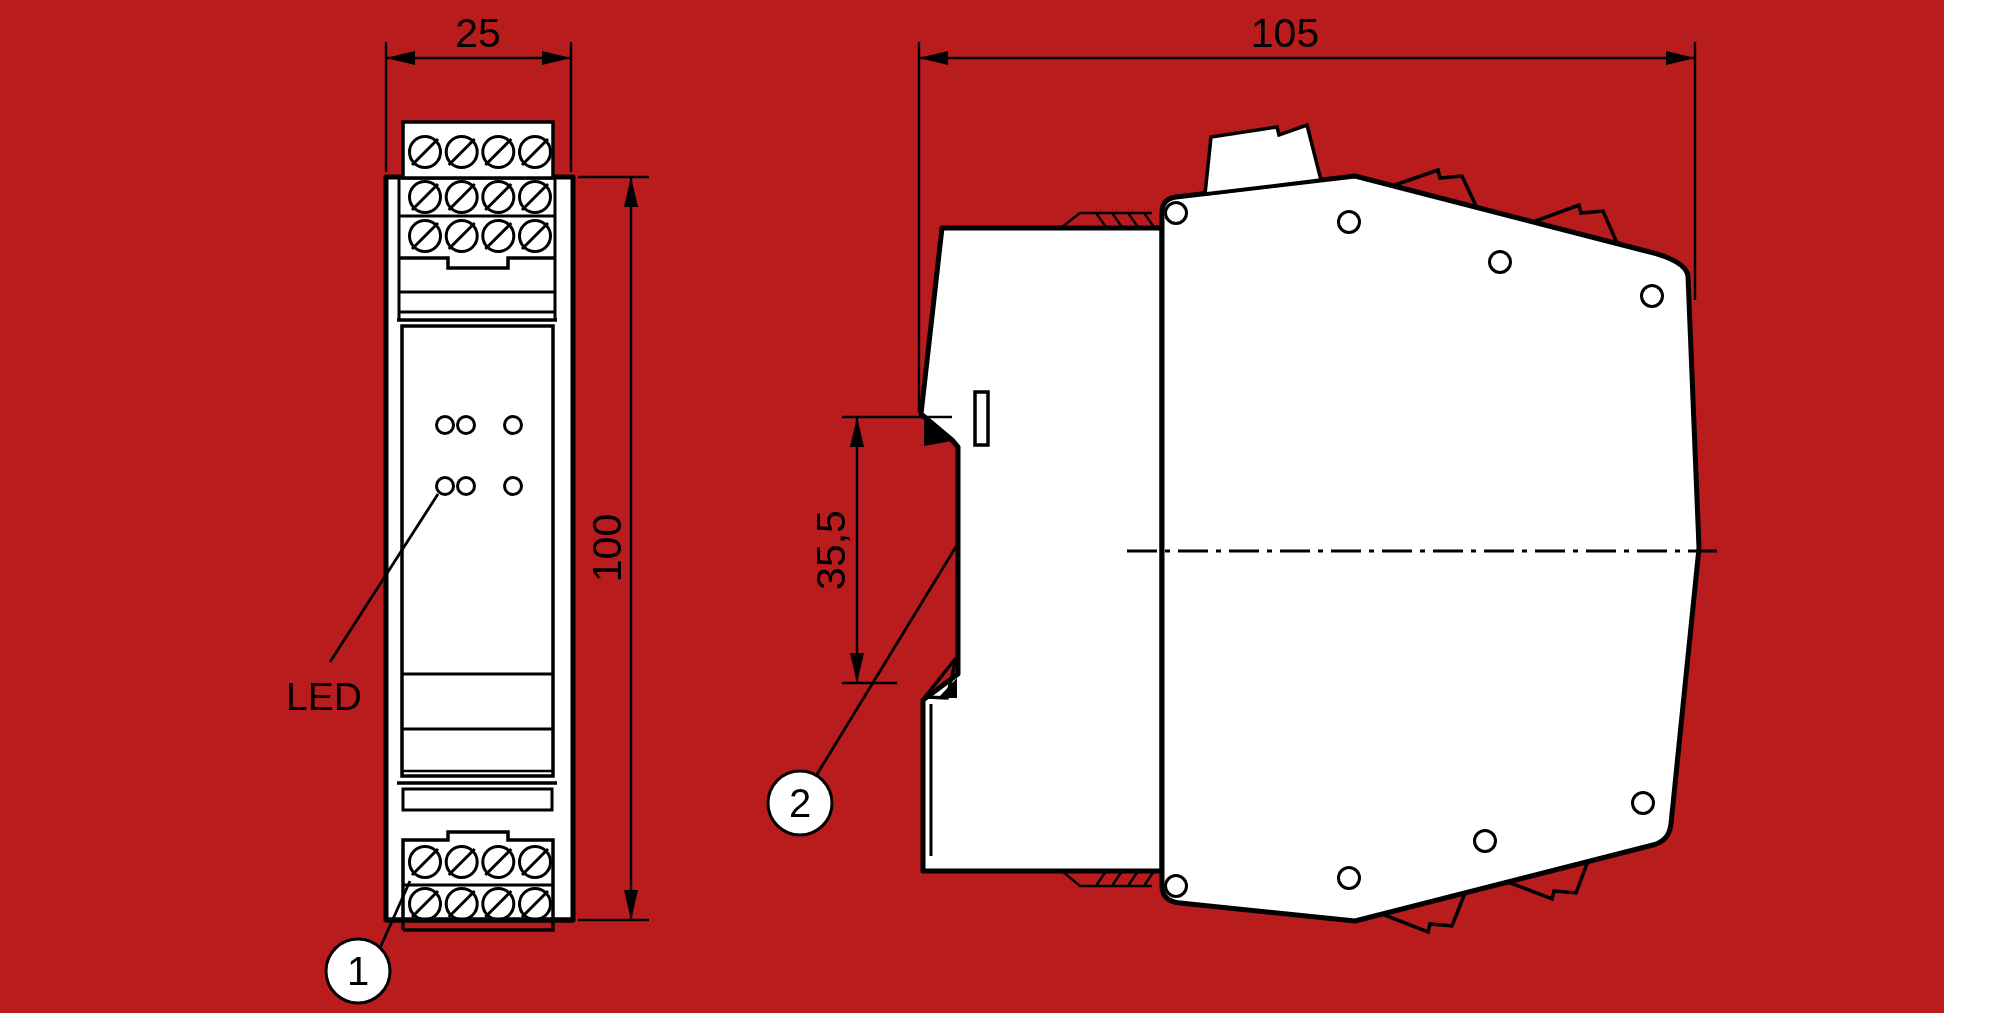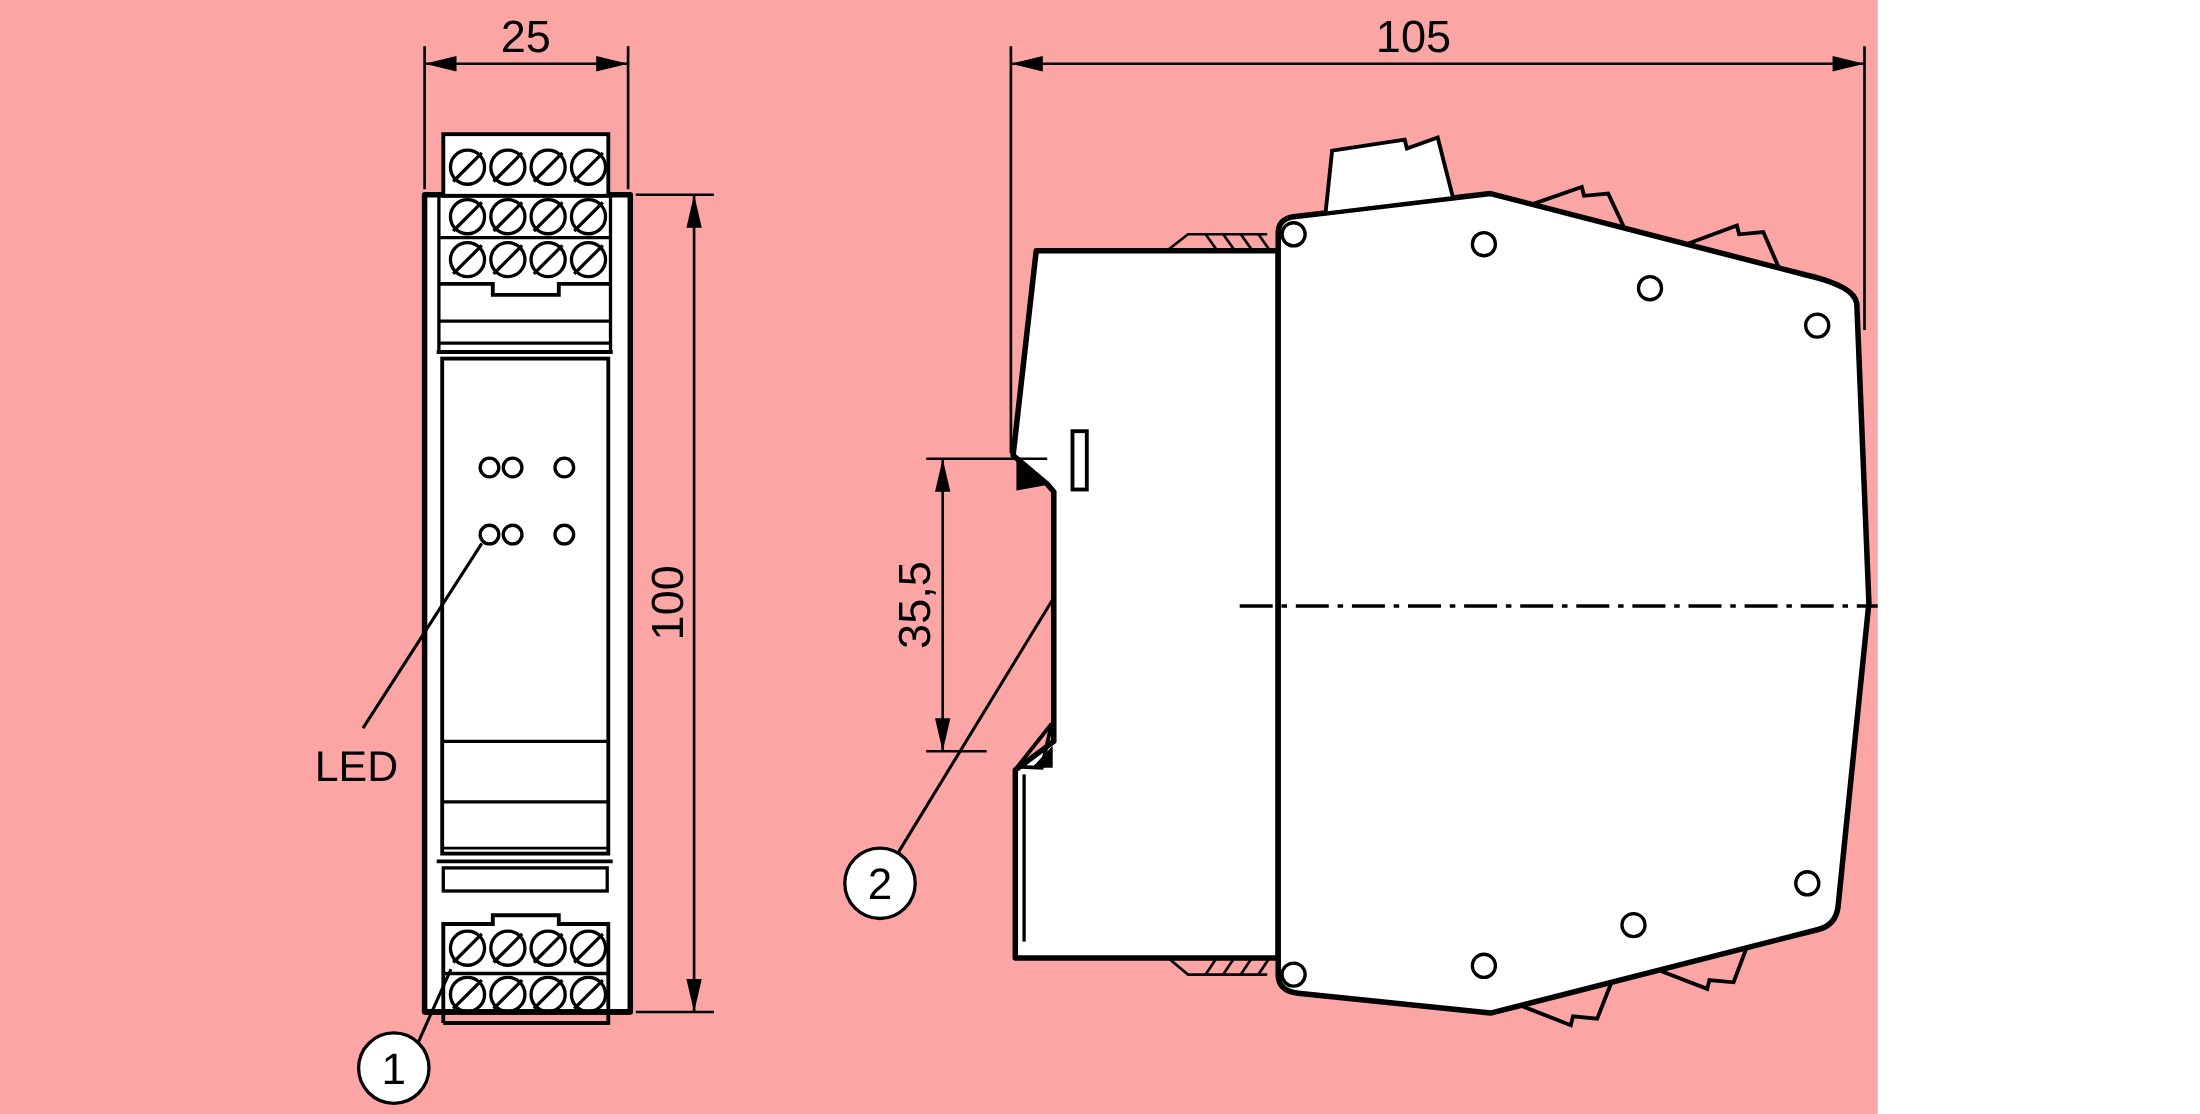--- a/index.html
+++ b/index.html
@@ -1,16 +1,16 @@
 <!DOCTYPE html>
 <html><head>
 <meta charset="utf-8">
 <style>
   html,body{margin:0;padding:0;background:#ffffff;}
-  .stage{position:relative;width:1707px;height:1013px;background:#fca5a5;overflow:hidden;}
+  .stage{position:relative;width:1944px;height:1013px;background:#b91c1c;overflow:hidden;}
   svg{display:block;}
   svg text{
     fill:#000000;
     font-family:"Liberation Sans","DejaVu Sans",sans-serif;
     font-size:41px;
   }
   svg text.callout-num{font-size:40px;}
   svg text.led-lbl{font-size:39px;}
   .thick{stroke:#000000;stroke-width:5;fill:none;stroke-linejoin:round;}
   .med{stroke:#000000;stroke-width:3.5;fill:none;stroke-linejoin:miter;}

